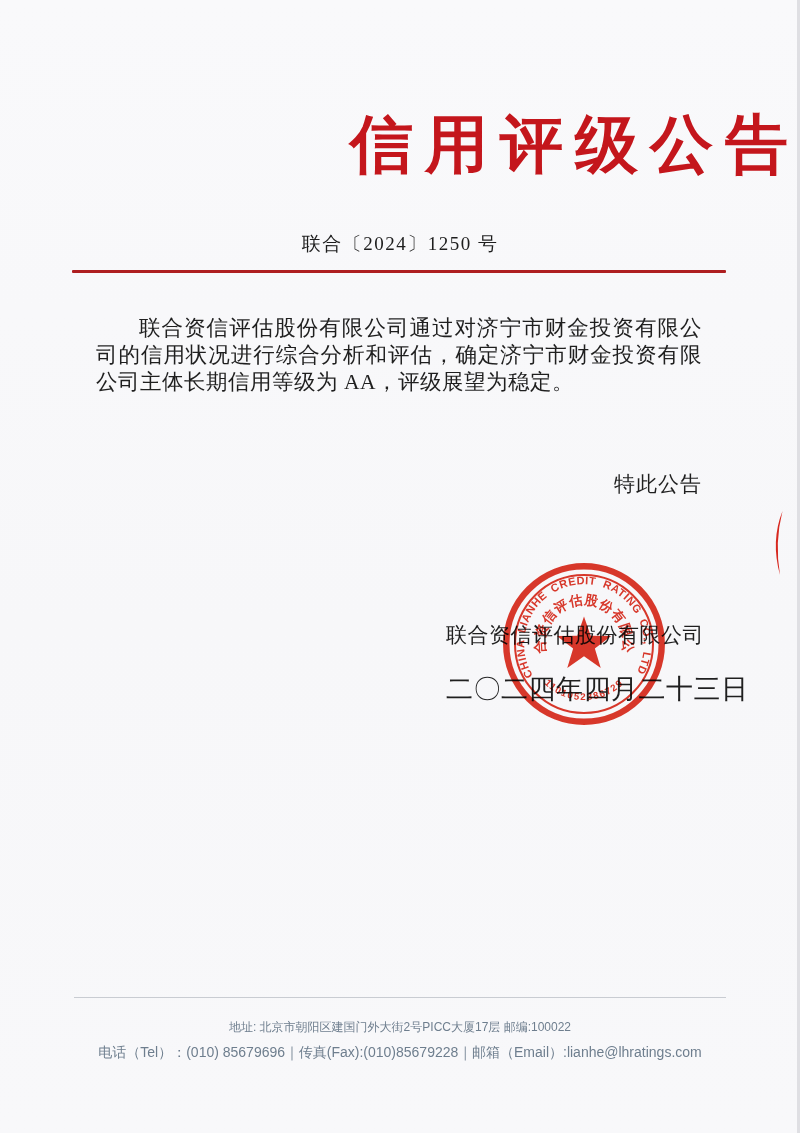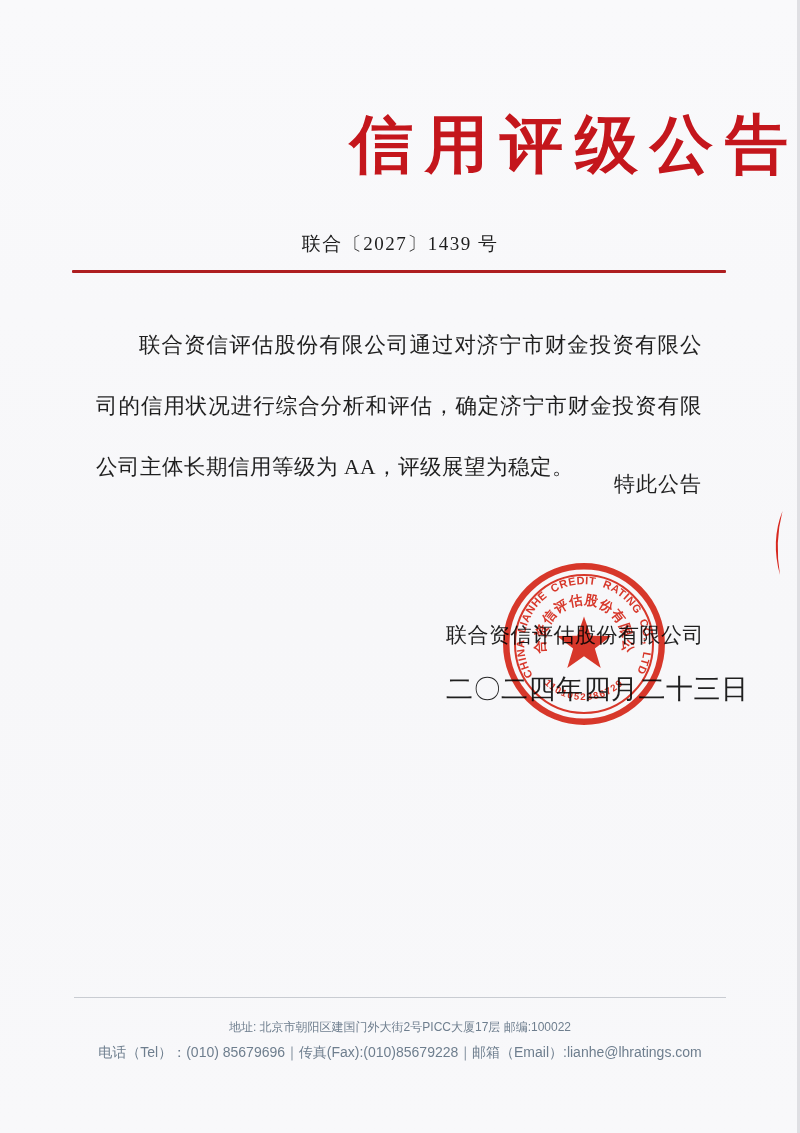--- a/index.html
+++ b/index.html
@@ -26,21 +26,21 @@
     position: absolute; top: 231px; left: 0; width: 100%;
     text-align: center; font-size: 19px; color: #1d1d1d;
     letter-spacing: 1.5px;
   }
   .red-rule {
     position: absolute; top: 270px; left: 72px; width: 654px; height: 3px;
     background: #ae1e20; border-radius: 1px;
   }
   .body-text {
     position: absolute; top: 315px; left: 96px; width: 606px;
-    font-size: 21.5px; line-height: 61px; color: #1f1f1f;
+    font-size: 21.5px; line-height: 27px; color: #1f1f1f;
     text-align: justify; text-indent: 2em; letter-spacing: 0.5px;
     margin: 0;
   }
   .closing-text {
     position: absolute; top: 470px; left: 96px; width: 606px;
     font-size: 21px; color: #1f1f1f; text-indent: 2em; letter-spacing: 1px;
     margin: 0;
     text-align: right;
   }
   .signature-block {
@@ -69,21 +69,21 @@
   .footer-line-zh { font-size: 12px; margin-top: 8px; }
   .footer-line-contact { font-size: 14px; margin-top: 8px; }
 </style>
 </head>
 <body>
 
 <div class="page">
 
   <h1 class="doc-title">信用评级公告</h1>
 
-  <div class="doc-number">联合〔2027〕1439 号</div>
+  <div class="doc-number">联合〔2024〕1250 号</div>
 
   <div class="red-rule"></div>
 
   <p class="body-text">联合资信评估股份有限公司通过对济宁市财金投资有限公司的信用状况进行综合分析和评估，确定济宁市财金投资有限公司主体长期信用等级为 AA，评级展望为稳定。</p>
 
   <p class="closing-text">特此公告</p>
 
   <div class="signature-block">
     <div class="signature-company">联合资信评估股份有限公司</div>
     <div class="signature-date">二〇二四年四月二十三日</div>

